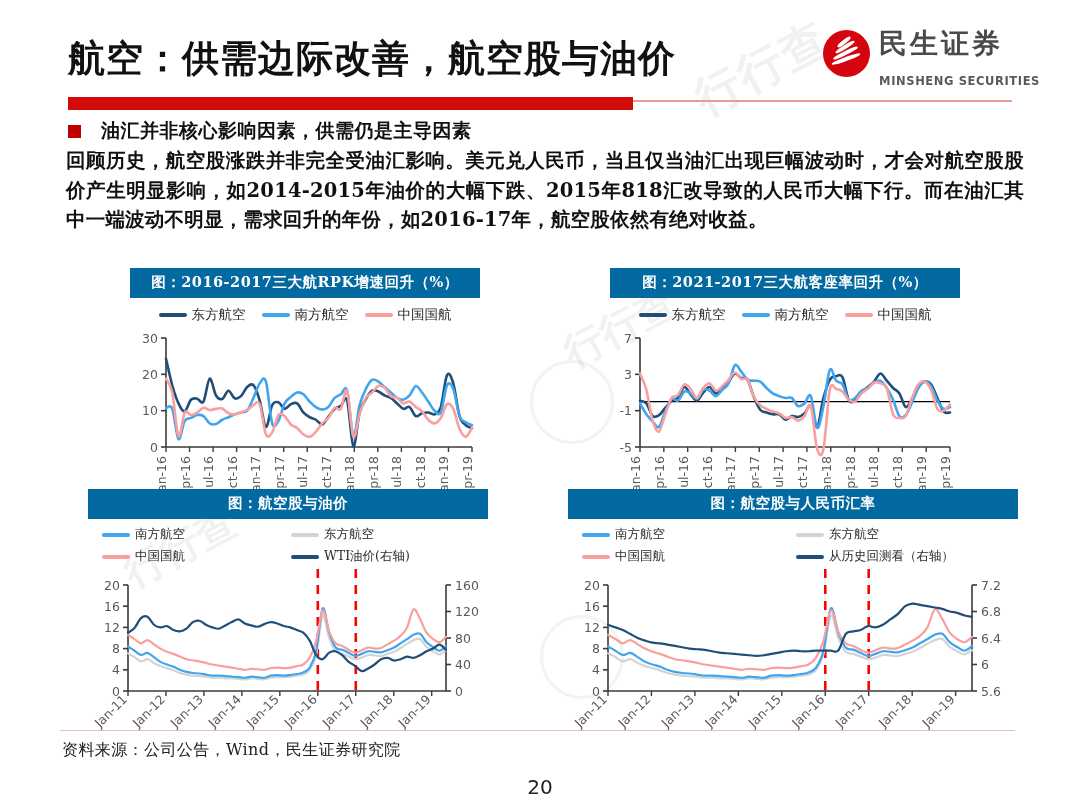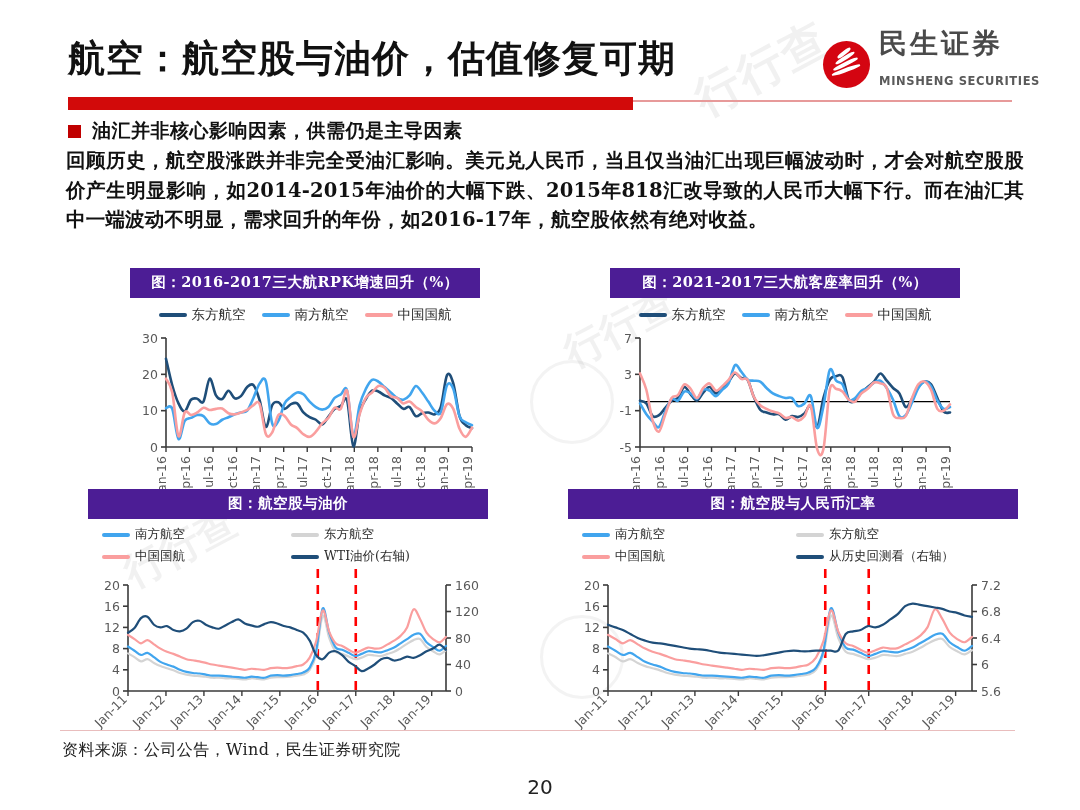--- a/index.html
+++ b/index.html
@@ -15,51 +15,51 @@
   .wm-a{left:690px;top:38px;font-size:46px;transform:rotate(-28deg);letter-spacing:2px;}
   .wm-b{left:560px;top:300px;font-size:40px;transform:rotate(-28deg);}
   .wm-c{left:120px;top:520px;font-size:40px;transform:rotate(-28deg);}
   .wm-ring{position:absolute;border:3px solid rgba(120,120,120,.09);border-radius:50%;width:78px;height:78px;}
 
   
   .title{
     position:absolute;left:68px;top:34px;font-size:37px;font-weight:700;color:#111;
     font-family:"DejaVu Serif","Liberation Serif",serif;letter-spacing:1px;white-space:nowrap;
   }
-  .logo{position:absolute;right:40px;top:30px;display:flex;align-items:flex-end;gap:9px;}
+  .logo{position:absolute;right:40px;top:30px;display:flex;align-items:flex-start;gap:9px;}
   .logo-mark{width:47px;height:47px;border-radius:50%;background:#d40511;position:relative;overflow:hidden;flex:0 0 auto;}
   .logo-mark i{position:absolute;background:#fff;display:block;border-radius:40%;}
   .logo-mark i:nth-child(1){left:8px;top:27px;width:30px;height:4px;transform:rotate(-20deg);}
   .logo-mark i:nth-child(2){left:9px;top:21px;width:27px;height:4px;transform:rotate(-26deg);}
   .logo-mark i:nth-child(3){left:11px;top:15px;width:22px;height:4px;transform:rotate(-32deg);}
   .logo-mark i:nth-child(4){left:13px;top:10px;width:16px;height:4px;transform:rotate(-38deg);}
   .logo-txt{display:flex;flex-direction:column;line-height:1;}
   .logo-cn{font-size:28px;font-weight:700;color:#4a4a4a;letter-spacing:3px;
     font-family:"DejaVu Sans","Liberation Sans",sans-serif;}
   .logo-en{font-size:11.5px;font-weight:700;color:#5a5a5a;letter-spacing:.6px;margin-top:18px;}
 
   .rule{position:absolute;left:68px;top:97px;width:944px;height:8px;}
   .rule .thick{position:absolute;left:0;top:0;width:565px;height:13px;background:#d20a0a;}
   .rule .thin{position:absolute;left:565px;top:3px;width:379px;height:2px;background:#e79a9a;}
 
   
-  .bullet-row{position:absolute;left:68px;top:118px;display:flex;align-items:center;gap:11px;}
+  .bullet-row{position:absolute;left:68px;top:118px;display:flex;align-items:center;gap:20px;}
   .bullet-sq{width:13px;height:13px;background:#c00000;flex:0 0 auto;}
   .bullet-tx{font-size:19px;font-weight:700;color:#111;
     font-family:"DejaVu Serif","Liberation Serif",serif;letter-spacing:.5px;}
   .para{
     position:absolute;left:66px;top:146px;width:958px;font-size:19.5px;color:#111;
     font-family:"DejaVu Serif","Liberation Serif",serif;
     line-height:1.52;text-align:justify;font-weight:700;letter-spacing:.2px;
   }
 
   
   .panel{position:absolute;}
   .panel-title{
-    background:#4c1d95;color:#fff;text-align:center;font-weight:700;
+    background:#0369a1;color:#fff;text-align:center;font-weight:700;
     font-family:"DejaVu Serif","Liberation Serif",serif;letter-spacing:.5px;
     padding:5px 0 6px;font-size:14.5px;
   }
   .legend{display:flex;justify-content:center;align-items:center;gap:16px;flex-wrap:wrap;}
   .lg{display:flex;align-items:center;gap:5px;font-size:13.5px;color:#2b2b2b;
       font-family:"DejaVu Serif","Liberation Serif",serif;white-space:nowrap;}
   .lg .sw{width:28px;height:4px;border-radius:2px;display:block;}
   .lg.small{font-size:12.5px;}
 
   .ytick,.xtick{font-size:12.5px;fill:#595959;
@@ -76,21 +76,21 @@
 <body>
 
 <div class="slide">
 
   <div class="wm wm-a">行行查</div>
   <div class="wm wm-b">行行查</div>
   <div class="wm wm-c">行行查</div>
   <div class="wm-ring" style="left:530px;top:360px;"></div>
   <div class="wm-ring" style="left:540px;top:615px;"></div>
 
-  <div class="title">航空：航空股与油价，估值修复可期</div>
+  <div class="title">航空：供需边际改善，航空股与油价</div>
 
   <div class="logo">
     <div class="logo-mark">
       <i></i>
         <i></i>
         <i></i>
         <i></i>
     </div>
     <div class="logo-txt">
       <span class="logo-cn">民生证券</span>

